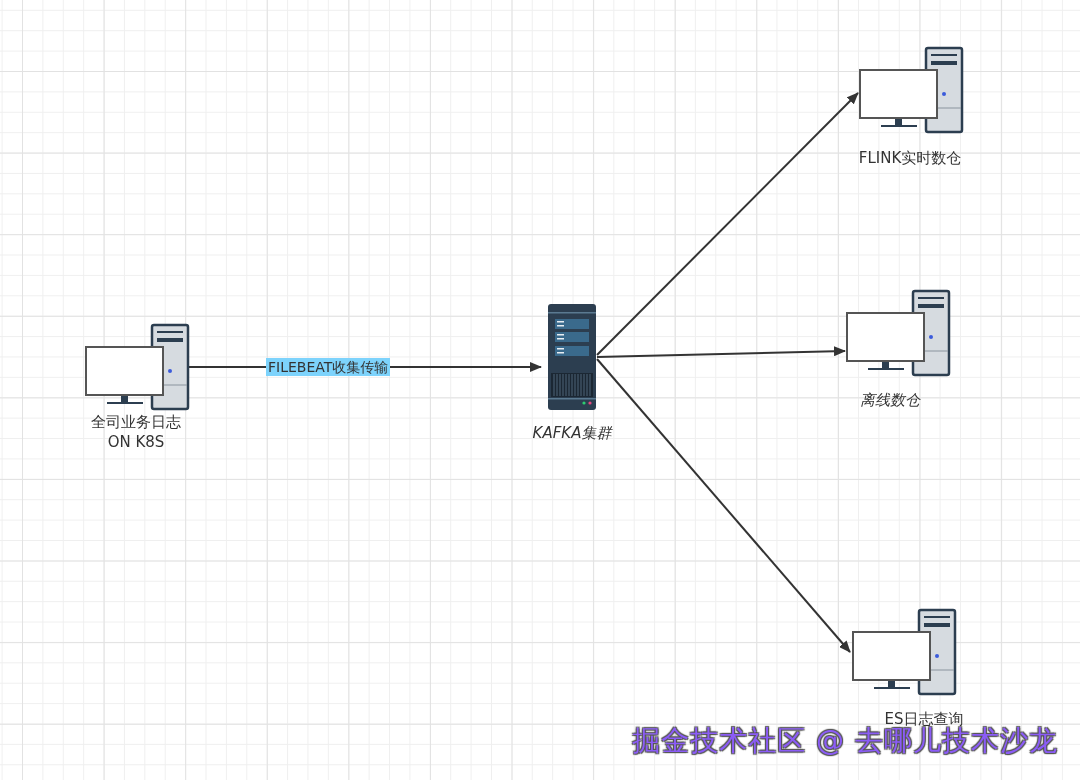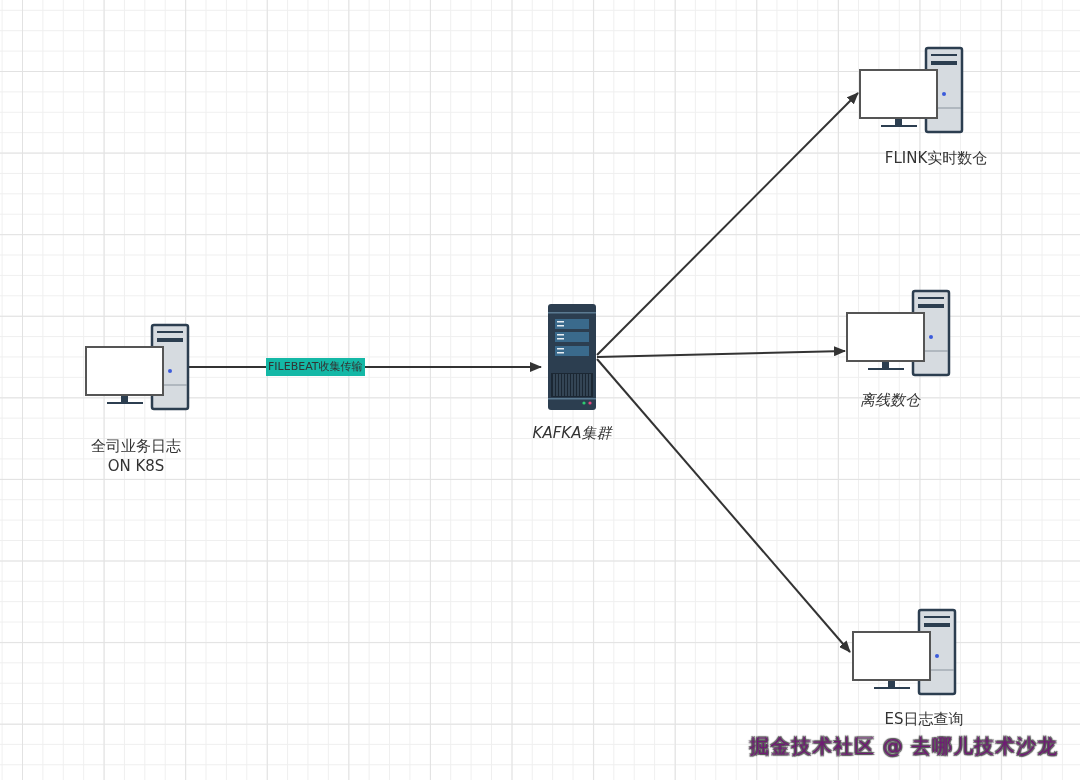--- a/index.html
+++ b/index.html
@@ -14,26 +14,26 @@
     background-size: 81.6px 81.6px, 81.6px 81.6px, 20.4px 20.4px, 20.4px 20.4px;
     background-position: 22px 71px, 22px 71px, 22px 71px, 22px 71px;
     font-family: "DejaVu Sans", "Liberation Sans", sans-serif;
   }
   #canvas { position: absolute; left: 0; top: 0; width: 1080px; height: 780px; }
   .lbl {
     position: absolute; color: #333333; font-size: 15px; text-align: center;
     line-height: 20px; white-space: nowrap;
   }
   .edge-lbl {
-    position: absolute; color: #333333; font-size: 11px; background: #14b8a6;
+    position: absolute; color: #333333; font-size: 14px; background: #7dd3fc;
     line-height: 18px; padding: 0 2px; white-space: nowrap;
   }
   .watermark {
-    position: absolute; right: 22px; bottom: 20px; color: #701a75;
-    font-size: 20px; letter-spacing: 1px;
+    position: absolute; right: 22px; bottom: 20px; color: #8b5cf6;
+    font-size: 28px; letter-spacing: 1px;
     text-shadow: 1px 1px 1px #555, -1px -1px 1px #555, 1px -1px 1px #555, -1px 1px 1px #555;
     white-space: nowrap;
   }
 </style>
 </head>
 <body>
 
 <svg id="canvas" viewBox="0 0 1080 780" xmlns="http://www.w3.org/2000/svg">
   <defs>
     <marker id="arrow" markerWidth="12" markerHeight="10" refX="11" refY="5" orient="auto" markerUnits="userSpaceOnUse">
@@ -105,24 +105,24 @@
           <line x1="39" y1="70" x2="39" y2="92"></line>
         <line x1="42" y1="70" x2="42" y2="92"></line>
       </g>
       <rect x="0" y="94" width="48" height="1.5" fill="#5b7a91"></rect>
       <circle cx="36" cy="99" r="1.6" fill="#2ecc71"></circle>
       <circle cx="42" cy="99" r="1.6" fill="#e64980"></circle>
     </g>
   </g>
 </svg>
 
-<div class="lbl" style="left:66px; top:412px; width:140px;margin-top:24px;">
+<div class="lbl" style="left:66px; top:412px; width:140px;">
   <div>全司业务日志</div>
   <div>ON K8S</div>
 </div>
 <div class="lbl" style="left:507px; top:423px; width:130px;font-style:italic;">KAFKA集群</div>
-<div class="lbl" style="left:840px; top:148px; width:140px;margin-left:26px;">FLINK实时数仓</div>
+<div class="lbl" style="left:840px; top:148px; width:140px;">FLINK实时数仓</div>
 <div class="lbl" style="left:830px; top:390px; width:120px;font-style:italic;">离线数仓</div>
 <div class="lbl" style="left:864px; top:709px; width:120px;">ES日志查询</div>
 
 <div class="edge-lbl" style="left:266px; top:358px;">FILEBEAT收集传输</div>
 
 <div class="watermark">掘金技术社区 @ 去哪儿技术沙龙</div>
 
 </body></html>

